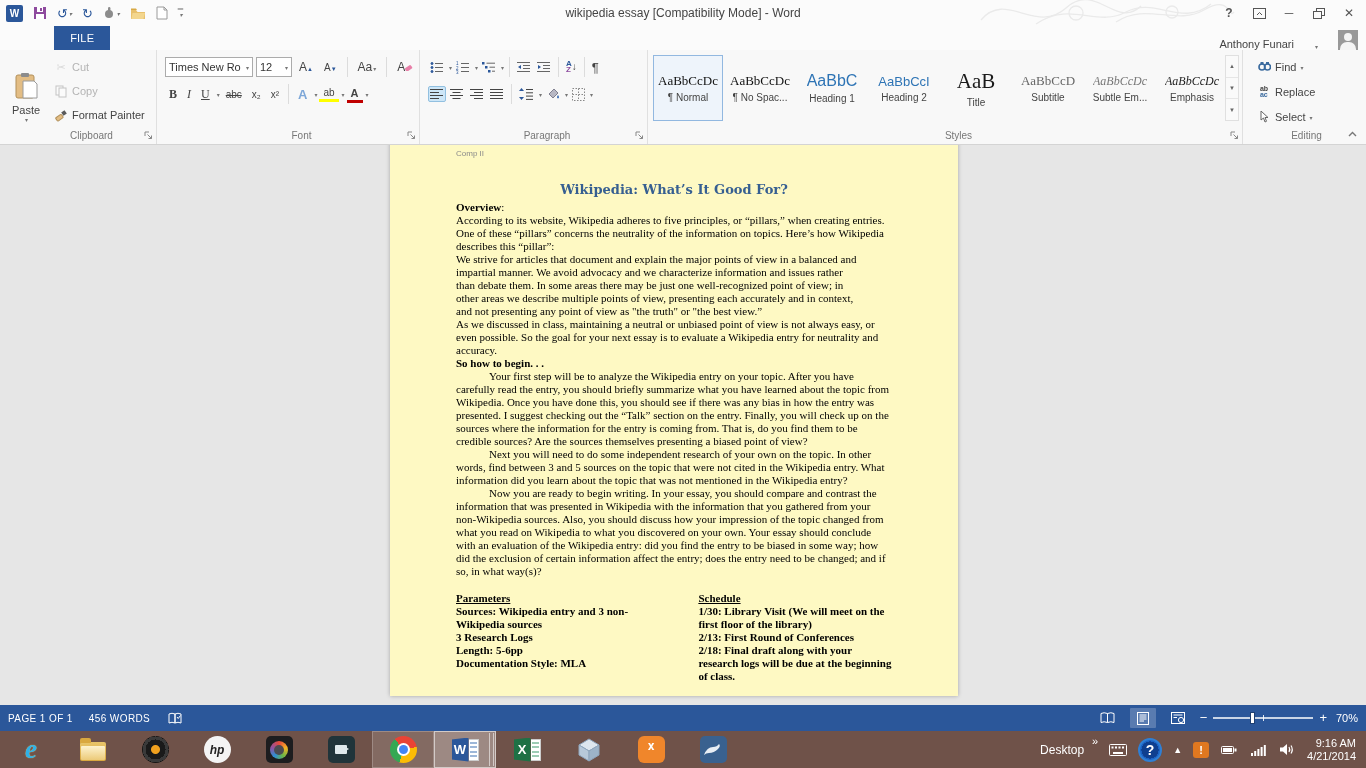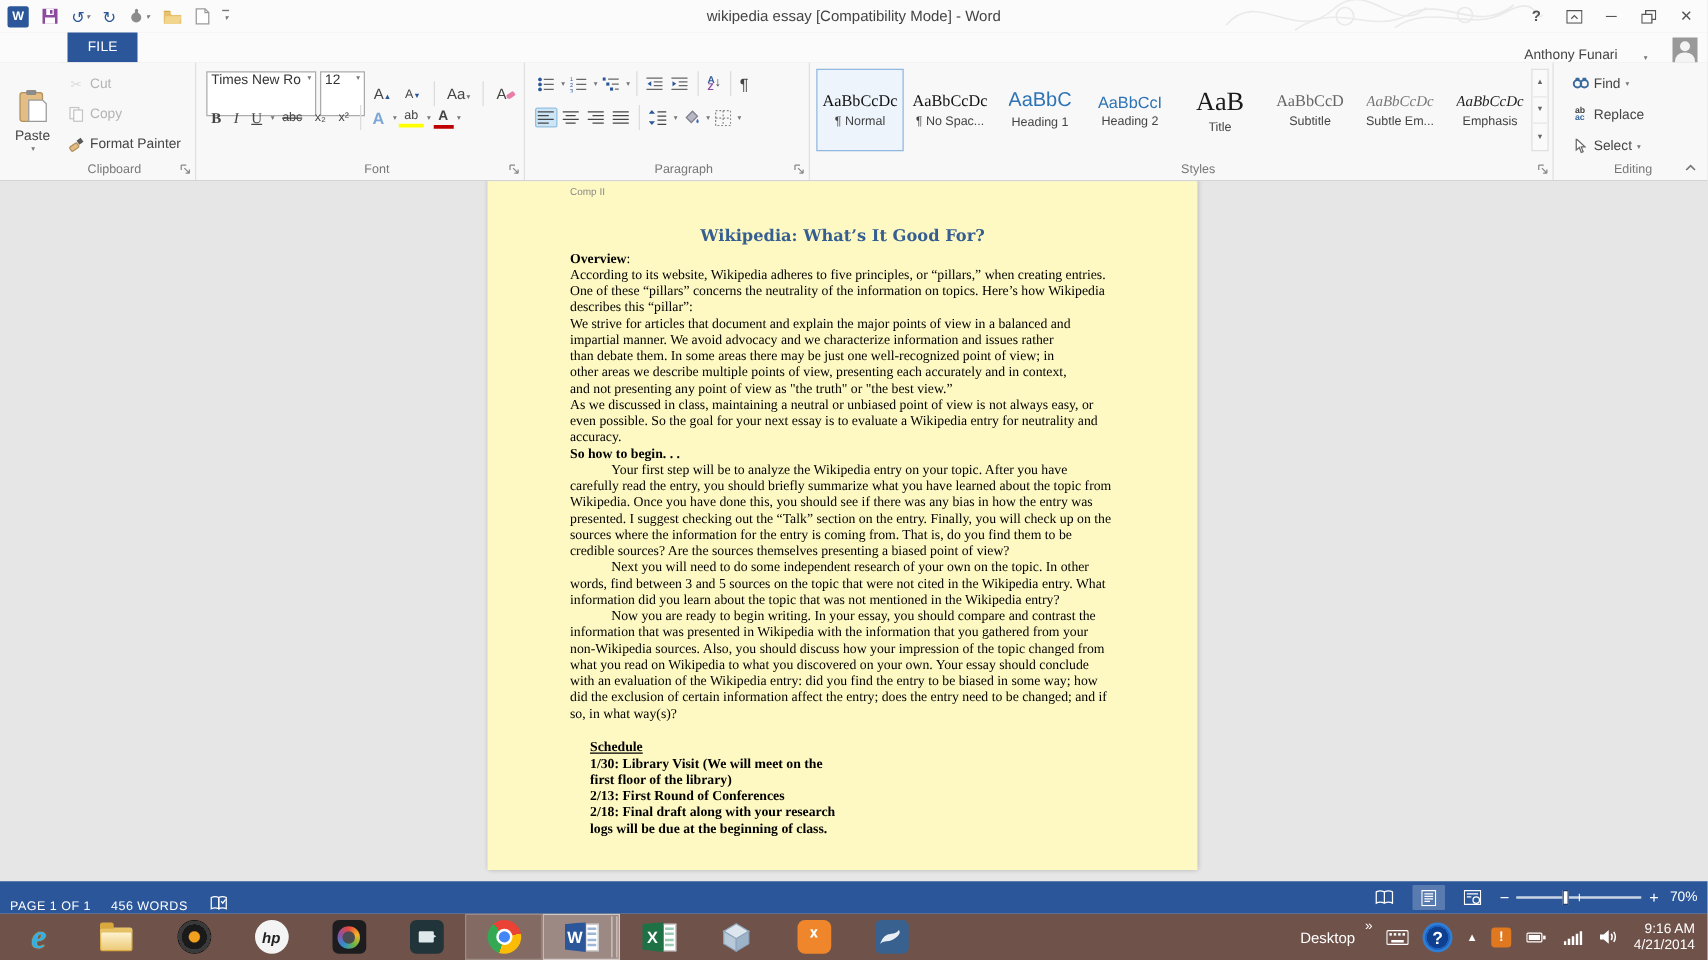--- a/index.html
+++ b/index.html
@@ -43,21 +43,21 @@
   
   .g-clip { left:0; width:157px; }
   .pastebtn { position:absolute; left:6px; top:5px; width:40px; height:68px; display:flex; flex-direction:column; align-items:center; justify-content:flex-end; font-size:11px; color:#444; }
   .pastebtn .lbl { margin-top:4px; }
   .clipcol { position:absolute; left:50px; top:7px; display:flex; flex-direction:column; gap:4px; }
 
   
   .g-font { left:157px; width:263px; }
   .frow1 { position:absolute; left:8px; top:7px; display:flex; align-items:center; gap:3px; }
   .frow2 { position:absolute; left:8px; top:34px; display:flex; align-items:center; gap:2px; }
-  .combo { height:36px; background:#fff; border:1px solid #ababab; display:flex; font-size:11px; color:#333; padding:0 3px; }
+  .combo { height:20px; background:#fff; border:1px solid #ababab; display:flex; align-items:center; font-size:11px; color:#333; padding:0 3px; }
   .combo .dd { margin-left:auto; }
   .fontname { width:88px; }
   .fontsize { width:36px; }
   .fbtn { font-size:12px; color:#444; padding:1px 4px; display:inline-flex; align-items:baseline; }
   .serifb { font-family:"Liberation Serif", serif; }
 
   
   .g-para { left:420px; width:228px; }
   .prow1 { position:absolute; left:8px; top:7px; display:flex; align-items:center; gap:2px; }
   .prow2 { position:absolute; left:8px; top:34px; display:flex; align-items:center; gap:2px; }
@@ -96,21 +96,21 @@
   .quote { margin-left:33px; width:401px; }
   .ind { text-indent:33px; }
   .cols { display:flex; margin-top:14px; }
   .colL { width:235px; font-weight:bold; }
   .colL .inner { width:182px; }
   .colR { width:201px; font-weight:bold;margin-left:16px; }
   .chead { text-decoration:underline; }
 
   
   .statusbar { position:absolute; left:0; top:705px; width:1366px; height:26px; background:#2b579a; color:#fff; }
-  .sb-left { position:absolute; left:8px; top:0; height:26px; display:flex; align-items:flex-end; gap:16px; font-size:10px; letter-spacing:.4px; }
+  .sb-left { position:absolute; left:8px; top:0; height:26px; display:flex; align-items:center; gap:16px; font-size:10px; letter-spacing:.4px; }
   .sb-right { position:absolute; right:8px; top:0; height:26px; display:flex; align-items:center; gap:9px; }
   .viewbtn { width:26px; height:20px; display:flex; align-items:center; justify-content:center; border-radius:1px; }
   .viewbtn.sel { background:rgba(255,255,255,.22); }
   .zoomwrap { display:flex; align-items:center; gap:6px; }
   .ztrack { position:relative; width:100px; height:12px; }
   .ztrack .line { position:absolute; left:0; right:0; top:5px; height:2px; background:rgba(255,255,255,.75); }
   .ztrack .tick { position:absolute; left:50%; top:3px; width:1px; height:6px; background:rgba(255,255,255,.85); }
   .ztrack .thumb { position:absolute; left:37%; top:0; width:5px; height:12px; background:#fff; border:1px solid #1e3f71; }
   .zsign { font-size:13px; color:#fff; line-height:12px; }
   .zlabel { font-size:11px; }
@@ -606,20 +606,29 @@
       <div class="dtitle">Wikipedia: What’s It Good For?</div>
       <p><span class="bld">Overview</span><span>:</span></p>
       <p>According to its website, Wikipedia adheres to five principles, or “pillars,” when creating entries. One of these “pillars” concerns the neutrality of the information on topics. Here’s how Wikipedia describes this “pillar”:</p>
       <p class="quote">We strive for articles that document and explain the major points of view in a balanced and impartial manner. We avoid advocacy and we characterize information and issues rather than debate them. In some areas there may be just one well-recognized point of view; in other areas we describe multiple points of view, presenting each accurately and in context, and not presenting any point of view as "the truth" or "the best view.”</p>
       <p>As we discussed in class, maintaining a neutral or unbiased point of view is not always easy, or even possible. So the goal for your next essay is to evaluate a Wikipedia entry for neutrality and accuracy.</p>
       <p class="bld">So how to begin. . .</p>
       <p class="ind">Your first step will be to analyze the Wikipedia entry on your topic. After you have carefully read the entry, you should briefly summarize what you have learned about the topic from Wikipedia. Once you have done this, you should see if there was any bias in how the entry was presented. I suggest checking out the “Talk” section on the entry. Finally, you will check up on the sources where the information for the entry is coming from. That is, do you find them to be credible sources? Are the sources themselves presenting a biased point of view?</p>
       <p class="ind">Next you will need to do some independent research of your own on the topic. In other words, find between 3 and 5 sources on the topic that were not cited in the Wikipedia entry. What information did you learn about the topic that was not mentioned in the Wikipedia entry?</p>
       <p class="ind">Now you are ready to begin writing. In your essay, you should compare and contrast the information that was presented in Wikipedia with the information that you gathered from your non-Wikipedia sources. Also, you should discuss how your impression of the topic changed from what you read on Wikipedia to what you discovered on your own. Your essay should conclude with an evaluation of the Wikipedia entry: did you find the entry to be biased in some way; how did the exclusion of certain information affect the entry; does the entry need to be changed; and if so, in what way(s)?</p>
       <div class="cols">
+        <div class="colL">
+          <div class="inner">
+            <div class="chead">Parameters</div>
+            <div>Sources: Wikipedia entry and 3 non-Wikipedia sources</div>
+            <div>3 Research Logs</div>
+            <div>Length: 5-6pp</div>
+            <div>Documentation Style: MLA</div>
+          </div>
+        </div>
         <div class="colR">
           <div class="chead">Schedule</div>
           <div>1/30: Library Visit (We will meet on the first floor of the library)</div>
           <div>2/13: First Round of Conferences</div>
           <div>2/18: Final draft along with your research logs will be due at the beginning of class.</div>
         </div>
       </div>
     </div>
   </div>
 </div>

